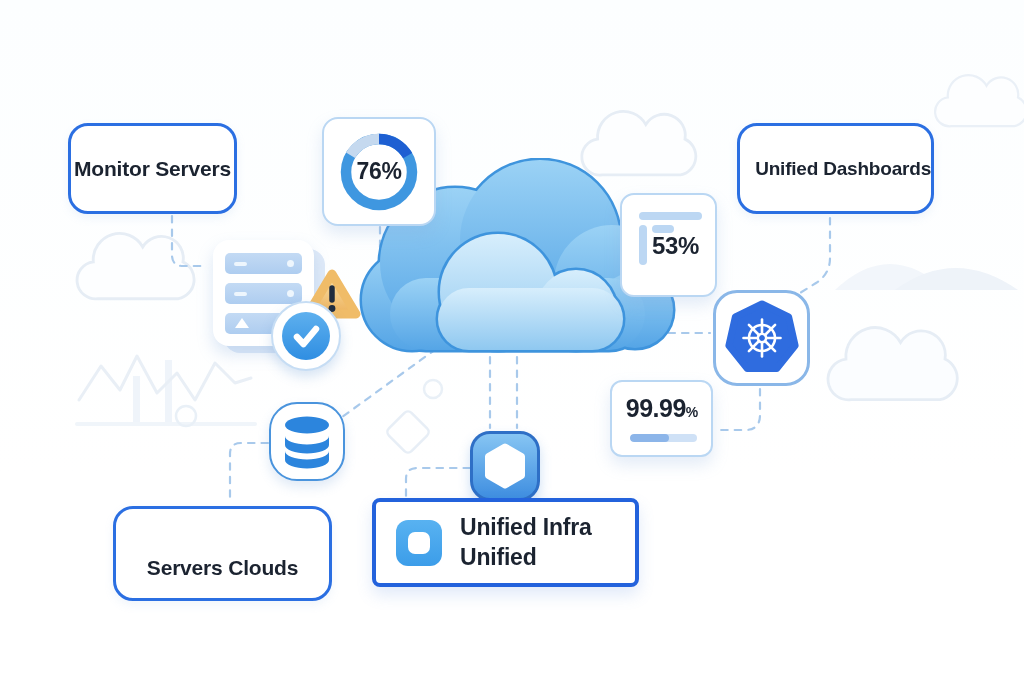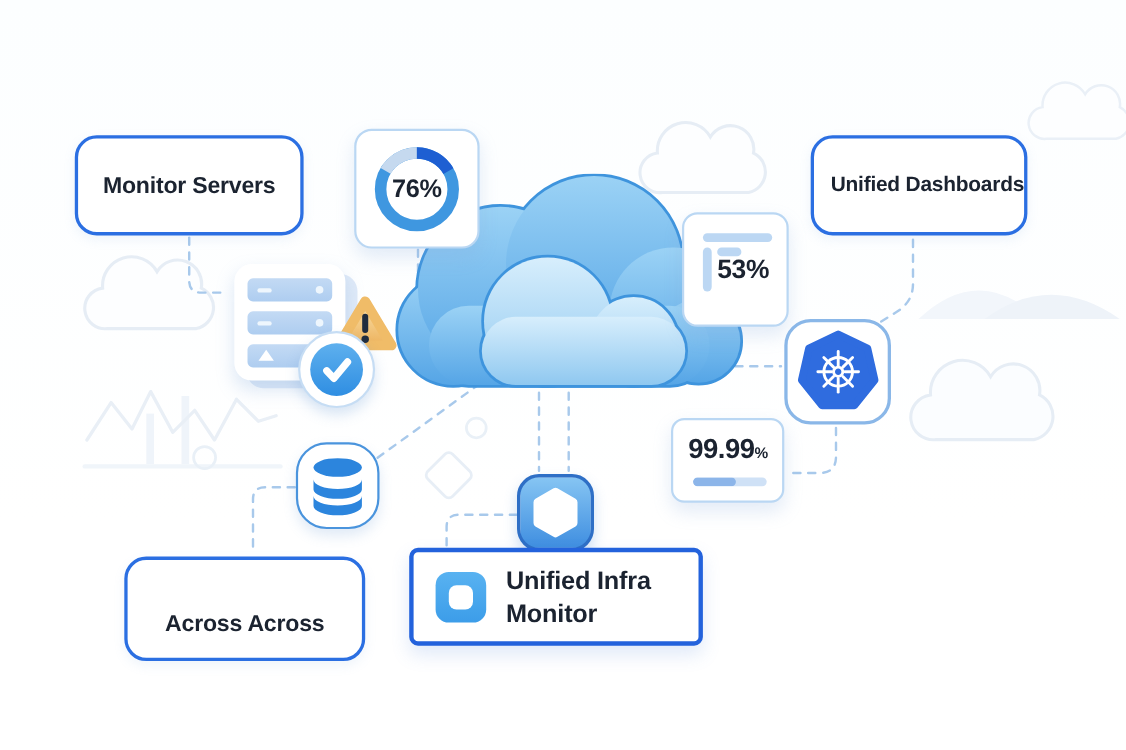--- a/index.html
+++ b/index.html
@@ -8,21 +8,21 @@
     background:linear-gradient(180deg,#fcfeff 0%,#ffffff 70%);
     font-family:"Liberation Sans",sans-serif;color:#1b2330;
   }
   .layer{position:absolute;left:0;top:0;}
   
   .card{position:absolute;background:#fff;display:flex;align-items:center;justify-content:center;text-align:center;box-sizing:border-box;}
   .card.blue{border:3px solid #2b6fe2;border-radius:20px;box-shadow:0 4px 10px rgba(130,170,220,.12);}
   .card.light{border:2px solid #bad7f3;border-radius:16px;box-shadow:0 8px 16px rgba(130,170,220,.22);}
   .label{font-size:21px;font-weight:600;line-height:1.33;letter-spacing:-.2px;}
   .label.sm{font-size:19px;}
-  #card-monitor{left:68px;top:123px;width:208px;height:91px;}
+  #card-monitor{left:68px;top:123px;width:169px;height:91px;}
   #card-dashboards{left:737px;top:123px;width:197px;height:91px;justify-content:flex-end;}
   #card-scale{left:113px;top:506px;width:219px;height:95px;}
   #card-insights{left:372px;top:498px;width:267px;height:89px;border:4px solid #2362dc;border-radius:8px;
     justify-content:flex-start;text-align:left;padding-left:20px;box-shadow:0 8px 16px rgba(90,140,220,.18);}
   #card-insights .label{font-size:23px;line-height:1.28;}
   .insights-icon{width:46px;height:46px;border-radius:12px;margin-right:18px;flex:0 0 auto;
     background:linear-gradient(180deg,#58b2f1,#3c9de9);display:flex;align-items:center;justify-content:center;}
   .insights-icon .hole{width:22px;height:22px;border-radius:7px;background:#fff;}
   
   #card-ring{left:322px;top:117px;width:114px;height:109px;flex-direction:column;}
@@ -211,31 +211,31 @@
 
   <div class="card blue" id="card-dashboards">
     <div class="label sm">
       <span>Unified Dashboards</span><br>
     </div>
   </div>
 
   <div class="card blue" id="card-scale">
     <div class="label">
       <br>
-      <span>Across Across</span>
+      <span>Servers Clouds</span>
     </div>
   </div>
 
   <div class="card" id="card-insights">
     <div class="insights-icon">
       <div class="hole"></div>
     </div>
     <div class="label">
       <span>Unified Infra</span><br>
-      <span>Monitor</span>
+      <span>Unified</span>
     </div>
   </div>
 
   <div class="card light" id="card-ring">
     <div class="ring-wrap">
       <svg width="84" height="84" viewBox="0 0 84 84">
         <g transform="rotate(-90 42 42)" fill="none" stroke-width="10.5">
           <circle cx="42" cy="42" r="33" stroke="#3f97e0"></circle>
           <circle cx="42" cy="42" r="33" stroke="#c5d9ef" stroke-dasharray="34.56 172.78" stroke-dashoffset="34.56"></circle>
           <circle cx="42" cy="42" r="33" stroke="#1e5fd2" stroke-dasharray="34.56 172.78"></circle>

